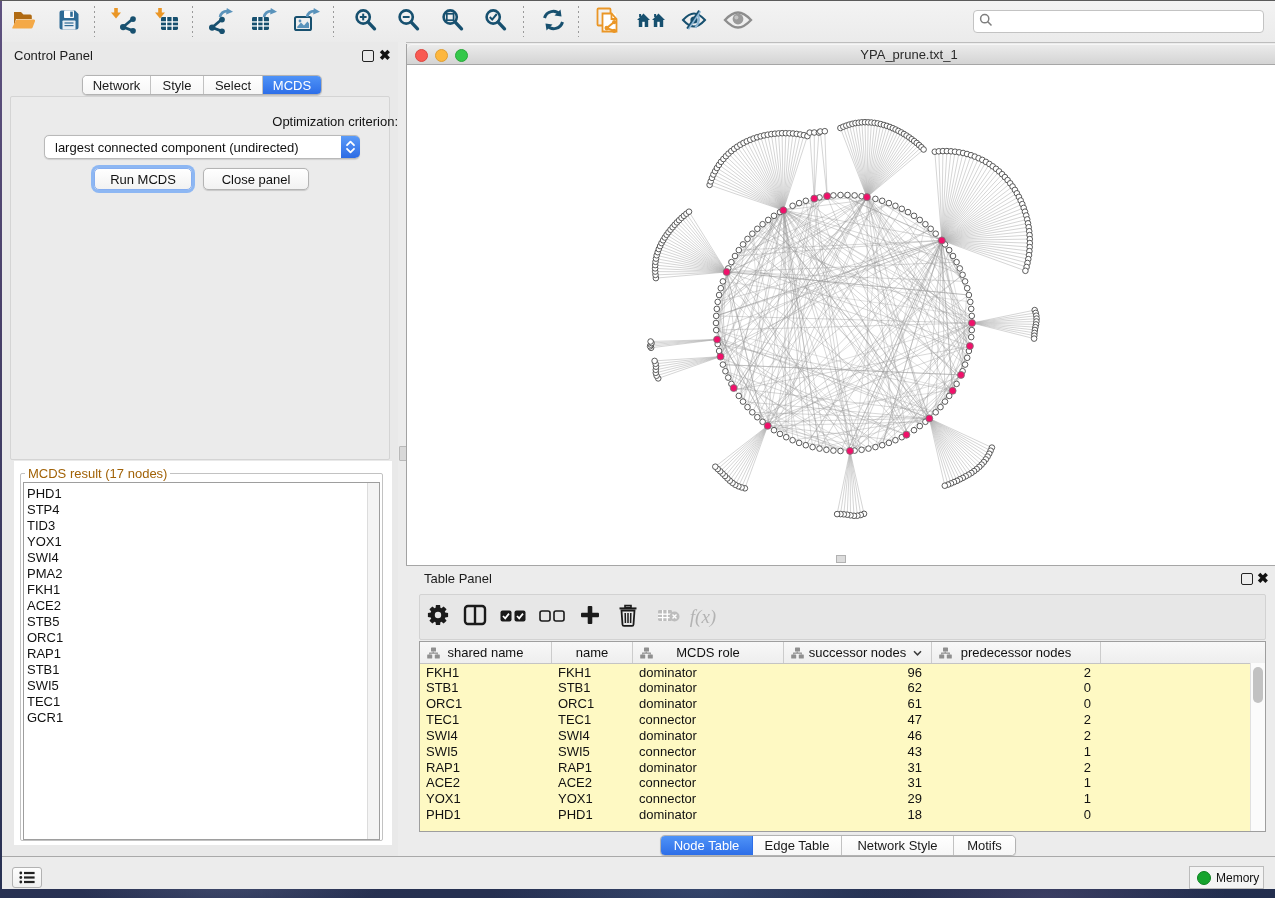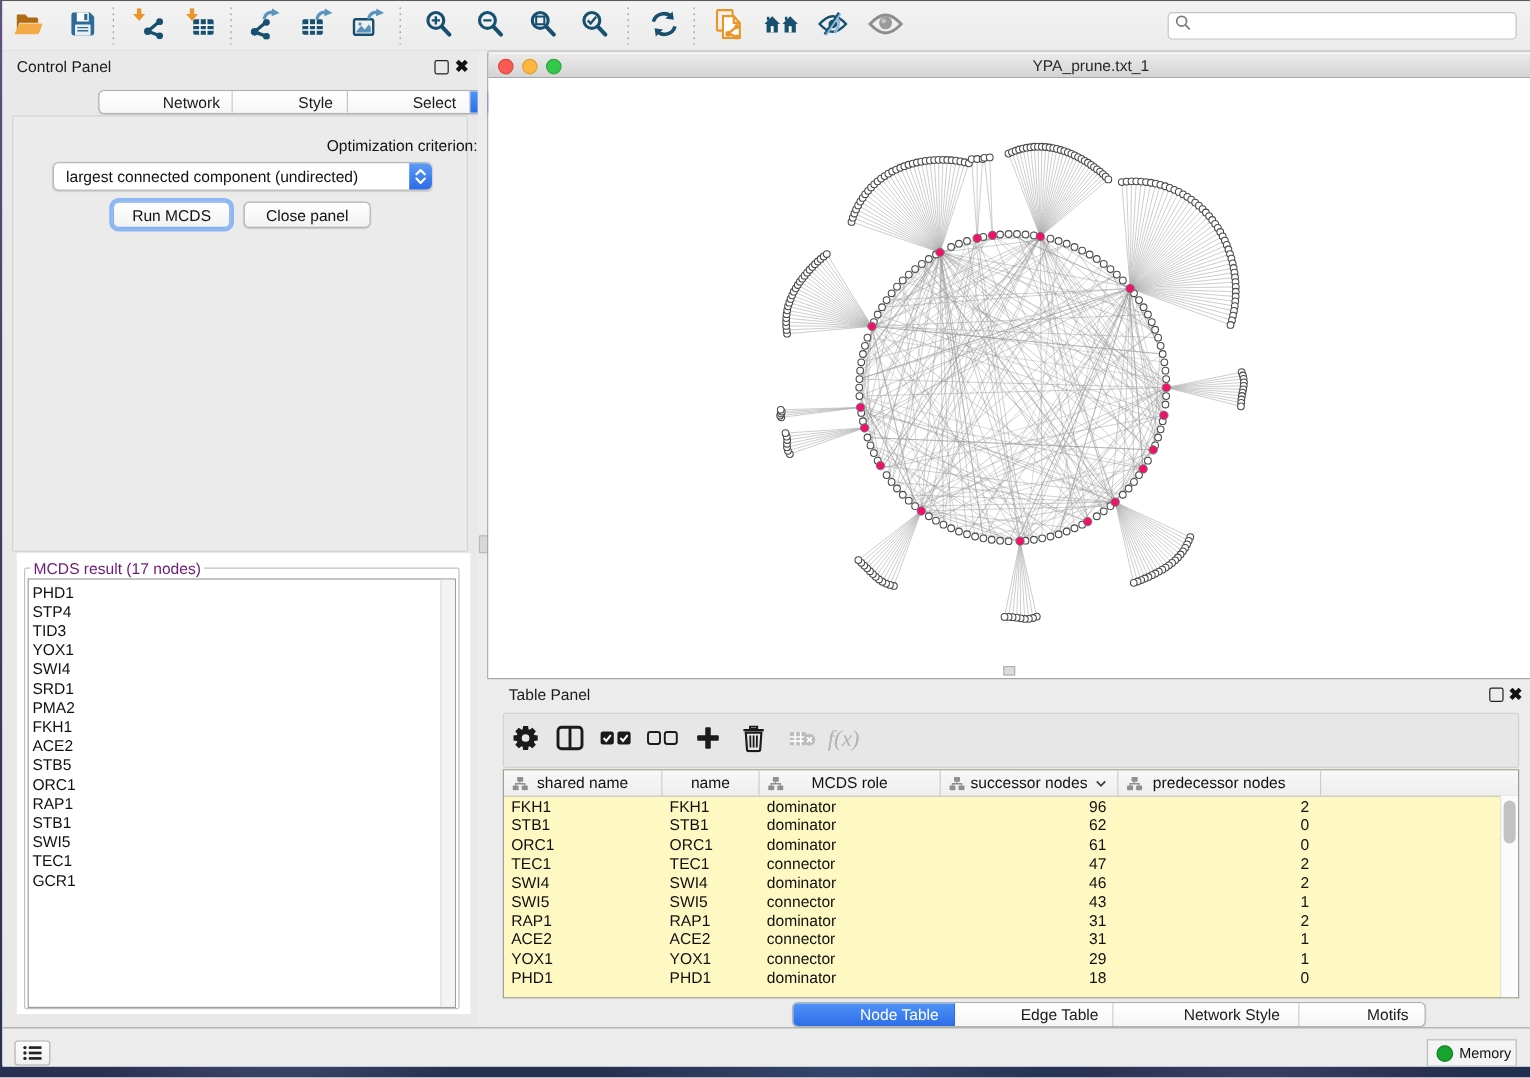--- a/index.html
+++ b/index.html
@@ -26,37 +26,37 @@
   .searchbox input{border:0;outline:none;flex:1;height:17px;font-size:12px;background:transparent;padding:0 6px 0 3px;}
 
   
   .control-panel{position:absolute;left:2px;top:42px;width:396px;height:814px;background:#e9e9e9;}
   .panel-titlebar{position:absolute;left:0;top:0;width:100%;height:26px;}
   .panel-title{position:absolute;left:12px;top:6px;font-size:13px;color:#1c1c1c;}
   .float-btn{position:absolute;width:10px;height:10px;border:1.6px solid #222;border-radius:2px;top:8px;}
   .close-btn{position:absolute;top:7px;font-size:14px;font-weight:bold;color:#111;line-height:12px;}
   .seg-tabs{position:absolute;display:flex;border:1px solid #b3b3b3;border-radius:5px;background:#fff;overflow:hidden;
     box-shadow:0 .5px 1px rgba(0,0,0,.15);}
-  .seg-tab{font-size:13px;color:#1a1a1a;text-align:center;border-right:1px solid #c2c2c2;display:flex;align-items:center;justify-content:center;background:linear-gradient(#ffffff,#f6f6f6);padding-left:43px;}
+  .seg-tab{font-size:13px;color:#1a1a1a;text-align:center;border-right:1px solid #c2c2c2;display:flex;align-items:center;justify-content:center;background:linear-gradient(#ffffff,#f6f6f6);}
   .seg-tab:last-child{border-right:0;}
   .seg-tab.sel{background:linear-gradient(#4f93f7,#2d6ee8);color:#fff;border-right-color:#2d6ee8;}
   .tab-content{position:absolute;left:8px;top:54px;width:378px;height:362px;background:#ebebeb;
     border:1px solid #d4d4d4;border-radius:2px;}
   .opt-label{position:absolute;left:0;top:72px;width:100%;text-align:right;font-size:13px;color:#111;}
   .combo{position:absolute;left:42px;top:93px;width:314px;height:22px;background:#fff;border:1px solid #b9b9b9;
     border-radius:5px;box-shadow:0 .5px 1px rgba(0,0,0,.12);display:flex;align-items:center;}
   .combo-text{flex:1;font-size:13px;color:#111;padding-left:10px;white-space:nowrap;overflow:hidden;}
   .combo-btn{width:19px;height:22px;margin-right:-1px;border-radius:0 5px 5px 0;
     background:linear-gradient(#5b9bf8,#2c6be4);display:flex;align-items:center;justify-content:center;}
   .mac-btn{position:absolute;height:20px;background:linear-gradient(#ffffff,#f2f2f2);border:1px solid #b4b4b4;border-radius:5px;
     font-size:13px;color:#111;display:flex;align-items:center;justify-content:center;box-shadow:0 .5px 1px rgba(0,0,0,.15);}
   .mac-btn.focus{box-shadow:0 0 0 3px rgba(110,165,245,.75);border-color:#86aef0;}
   .mcds-result{position:absolute;left:12px;top:419px;width:378px;height:384px;background:#fff;}
   .groupbox{position:absolute;left:6px;top:12px;width:361px;height:366px;border:1px solid #c2c2c2;border-radius:2px;}
-  .group-title{position:absolute;left:4px;top:-8px;background:#fff;padding:0 3px;font-size:13px;color:#701a75;white-space:nowrap;}
+  .group-title{position:absolute;left:4px;top:-8px;background:#fff;padding:0 3px;font-size:13px;color:#a16207;white-space:nowrap;}
   .result-list{position:absolute;left:2px;top:8px;width:355px;height:353px;background:#fff;border:1px solid #9e9e9e;overflow:hidden;}
   .result-item{font-size:13px;color:#111;height:16px;line-height:16px;padding-left:3px;}
   .result-list{padding-top:3px;}
   .vtrack{position:absolute;right:0;top:0;width:11px;height:100%;background:#f4f4f4;border-left:1px solid #dcdcdc;}
 
   
   .vsplitter{position:absolute;left:398px;top:42px;width:8px;height:814px;background:#ececec;}
   .vsplitter .knob{position:absolute;left:1px;top:404px;width:6px;height:13px;background:#d8d8d8;border:1px solid #b9b9b9;border-radius:1px;}
 
   
@@ -316,21 +316,20 @@
     <div class="mcds-result">
       <div class="groupbox">
         <span class="group-title">MCDS result (17 nodes)</span>
         <div class="result-list" id="mcds-list">
           <div class="vtrack"></div>
         <div class="result-item">PHD1</div>
             <div class="result-item">STP4</div>
             <div class="result-item">TID3</div>
             <div class="result-item">YOX1</div>
             <div class="result-item">SWI4</div>
-            <div class="result-item">SRD1</div>
             <div class="result-item">PMA2</div>
             <div class="result-item">FKH1</div>
             <div class="result-item">ACE2</div>
             <div class="result-item">STB5</div>
             <div class="result-item">ORC1</div>
             <div class="result-item">RAP1</div>
             <div class="result-item">STB1</div>
             <div class="result-item">SWI5</div>
             <div class="result-item">TEC1</div>
             <div class="result-item">GCR1</div>

